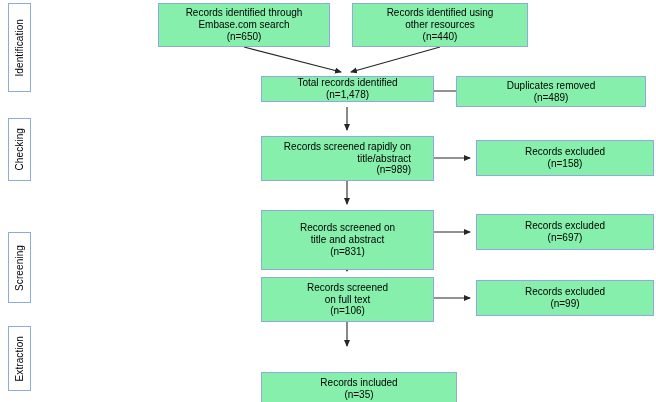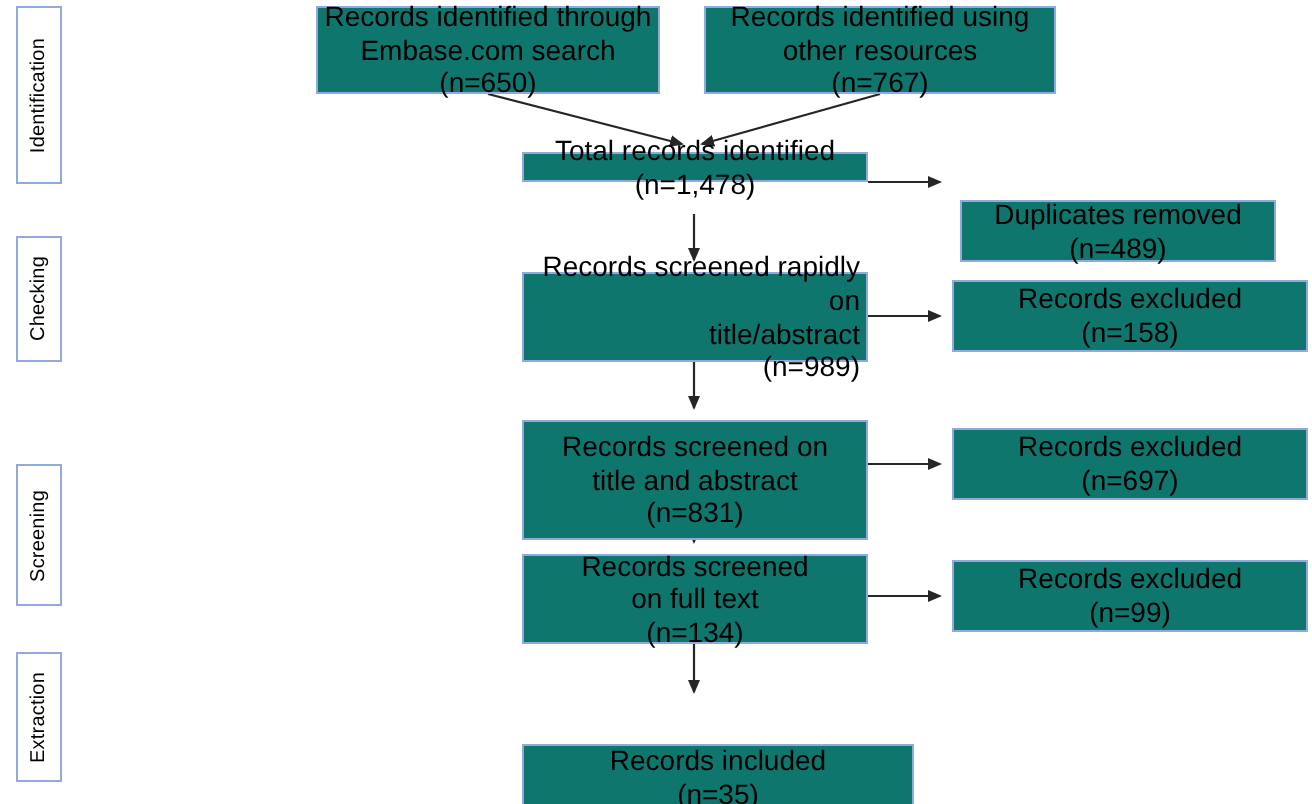--- a/index.html
+++ b/index.html
@@ -24,27 +24,27 @@
     left: 0;
     top: 0;
     width: 656px;
     height: 402px;
     pointer-events: none;
   }
   .node {
     position: absolute;
     box-sizing: border-box;
     border: 1px solid #8faadc;
-    background: #0f766e;
+    background: #86efac;
     display: flex;
     align-items: center;
     justify-content: center;
     text-align: center;
     line-height: 1.18;
-    font-size: 14px;
+    font-size: 10px;
     padding: 1px 3px;
     white-space: pre-line;
   }
   .stage {
     position: absolute;
     box-sizing: border-box;
     border: 1px solid #8faadc;
     background: #ffffff;
     display: flex;
     align-items: center;
@@ -102,45 +102,45 @@
   <div class="stage" style="left:8px; top:326px; width:23px; height:65px;">
     <span>Extraction</span>
   </div>
 
   <div class="node" style="left:158px; top:3px; width:172px; height:44px;">Records identified through
 Embase.com search
 (n=650)</div>
 
   <div class="node" style="left:352px; top:3px; width:176px; height:44px;">Records identified using
 other resources
-(n=767)</div>
+(n=440)</div>
 
-  <div class="node" style="left:261px; top:76px; width:173px; height:15px;">Total records identified
+  <div class="node" style="left:261px; top:76px; width:173px; height:26px;">Total records identified
 (n=1,478)</div>
 
-  <div class="node" style="left:480px; top:76px; width:158px; height:31px;margin-top:24px;">Duplicates removed
+  <div class="node" style="left:456px; top:76px; width:190px; height:31px;">Duplicates removed
 (n=489)</div>
 
   <div class="node" style="left:261px; top:136px; width:173px; height:45px;text-align:right;">Records screened rapidly on
 title/abstract
 (n=989)</div>
 
   <div class="node" style="left:476px; top:140px; width:178px; height:36px;">Records excluded
 (n=158)</div>
 
   <div class="node" style="left:261px; top:210px; width:173px; height:60px;">Records screened on
 title and abstract
 (n=831)</div>
 
   <div class="node" style="left:476px; top:214px; width:178px; height:36px;">Records excluded
 (n=697)</div>
 
   <div class="node" style="left:261px; top:277px; width:173px; height:45px;">Records screened
 on full text
-(n=134)</div>
+(n=106)</div>
 
   <div class="node" style="left:476px; top:280px; width:178px; height:36px;">Records excluded
 (n=99)</div>
 
   <div class="node" style="left:261px; top:372px; width:196px; height:34px;">Records included
 (n=35)</div>
 
 </div>
 
 </body></html>

